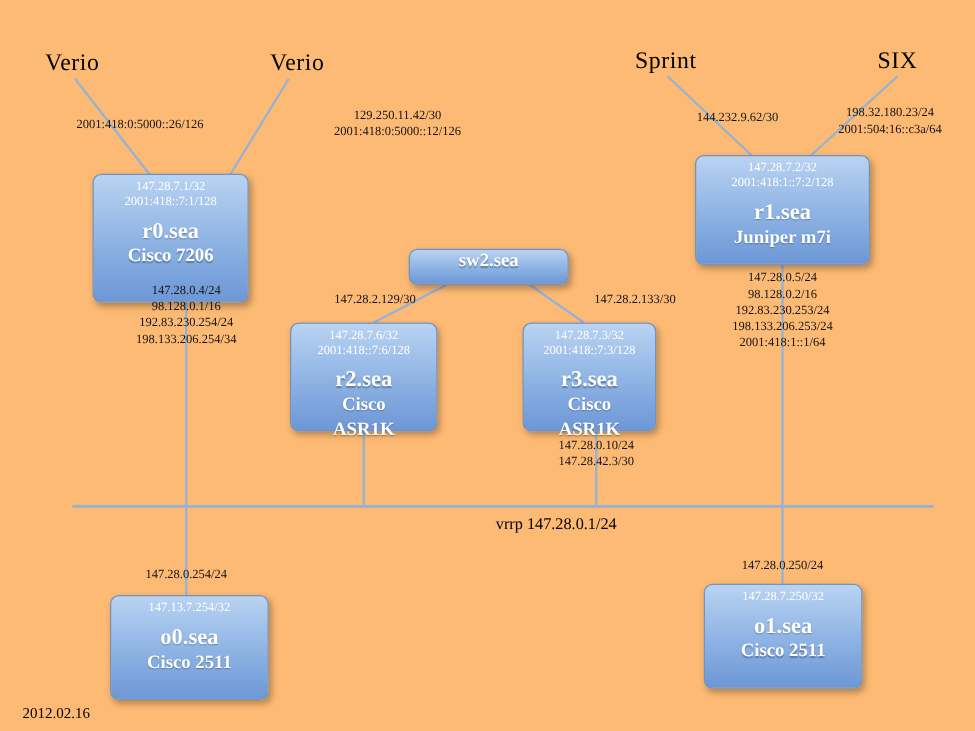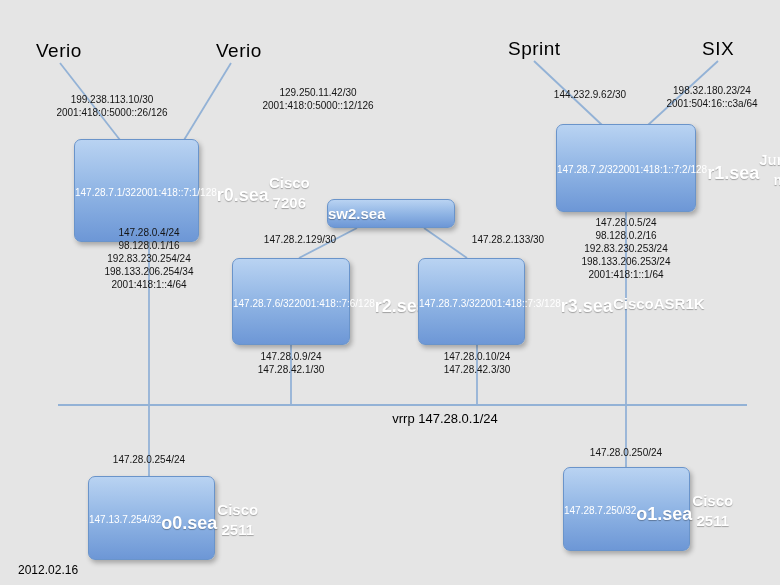--- a/index.html
+++ b/index.html
@@ -1,31 +1,31 @@
 <!DOCTYPE html>
 <html style="--line: #93b2d6; --box-border: #6a94ca; --box-top: #b9d3f2; --box-mid: #8fb4e4; --box-bottom: #6d97d6; --text-on-box: #ffffff;"><head>
 <meta charset="utf-8">
 <style>
   html,body{margin:0;padding:0;background:#fff;}
   .stage{
-    position:relative;width:780px;height:585px;background:#e5e5e5;overflow:hidden;
-    font-family:Liberation Sans, sans-serif;color:#000;
+    position:relative;width:780px;height:585px;background:#fdba74;overflow:hidden;
+    font-family:Liberation Serif, serif;color:#000;
   }
   .wires{position:absolute;left:0;top:0;pointer-events:none;}
   .wire{stroke:var(--line,#93b2d6);stroke-width:1.8;}
   .wire.bus{stroke-width:2.2;}
   .provider{position:absolute;font-size:19px;letter-spacing:.5px;color:#000;white-space:nowrap;}
   .ann{position:absolute;font-size:10px;line-height:13px;text-align:center;color:#141414;white-space:nowrap;}
   .node{
     position:absolute;border-radius:7px;
     border:1px solid var(--box-border,#6a94ca);
     background:linear-gradient(180deg,var(--box-top,#b9d3f2) 0%,var(--box-mid,#8fb4e4) 52%,var(--box-bottom,#6d97d6) 100%);
     box-shadow:2px 3px 5px rgba(0,0,0,.28);
     color:var(--text-on-box,#ffffff);text-align:center;
-    display:flex;flex-direction:row;align-items:center;justify-content:flex-start;
+    display:flex;flex-direction:column;align-items:center;justify-content:flex-start;
     box-sizing:border-box;padding-top:4px;
   }
   .node .addr{font-size:10px;line-height:12px;white-space:nowrap;}
   .node .name{font-size:18px;font-weight:bold;margin-top:5px;line-height:22px;text-shadow:0 1px 1px rgba(0,0,0,.3);}
   .node .model{font-size:15px;font-weight:bold;line-height:20px;text-shadow:0 1px 1px rgba(0,0,0,.3);}
   .node.switch{padding-top:0;}
   .node.switch .name{margin-top:0;font-size:15px;line-height:18px;}
   .buslabel{position:absolute;font-size:13px;text-align:center;color:#000;white-space:nowrap;}
   .date{position:absolute;font-size:12px;color:#000;}
 </style>
@@ -47,21 +47,20 @@
     <line class="wire" x1="477" y1="345" x2="477" y2="405"></line>
     <line class="wire bus" x1="58" y1="405" x2="747" y2="405"></line>
   </svg>
 
   <div class="provider" style="left:36px;top:40px">Verio</div>
   <div class="provider" style="left:216px;top:40px">Verio</div>
   <div class="provider" style="left:508px;top:38px">Sprint</div>
   <div class="provider" style="left:702px;top:38px">SIX</div>
 
   <div class="ann" style="left:37px;top:93px;width:150px">
-    <div>199.238.113.10/30</div>
     <div>2001:418:0:5000::26/126</div>
   </div>
   <div class="ann" style="left:243px;top:86px;width:150px">
     <div>129.250.11.42/30</div>
     <div>2001:418:0:5000::12/126</div>
   </div>
   <div class="ann" style="left:535px;top:88px;width:110px">
     <div>144.232.9.62/30</div>
   </div>
   <div class="ann" style="left:647px;top:84px;width:130px">
@@ -73,21 +72,20 @@
     <div class="addr">147.28.7.1/32</div>
     <div class="addr">2001:418::7:1/128</div>
     <div class="name">r0.sea</div>
     <div class="model">Cisco 7206</div>
   </div>
   <div class="ann" style="left:74px;top:226px;width:150px">
     <div>147.28.0.4/24</div>
     <div>98.128.0.1/16</div>
     <div>192.83.230.254/24</div>
     <div>198.133.206.254/34</div>
-    <div>2001:418:1::4/64</div>
   </div>
 
   <div class="node" style="left:556px;top:124px;width:140px;height:88px">
     <div class="addr">147.28.7.2/32</div>
     <div class="addr">2001:418:1::7:2/128</div>
     <div class="name">r1.sea</div>
     <div class="model">Juniper m7i</div>
   </div>
   <div class="ann" style="left:551px;top:216px;width:150px">
     <div>147.28.0.5/24</div>
@@ -106,24 +104,20 @@
   <div class="ann" style="left:455px;top:233px;width:106px">
     <div>147.28.2.133/30</div>
   </div>
 
   <div class="node" style="left:232px;top:258px;width:118px;height:87px">
     <div class="addr">147.28.7.6/32</div>
     <div class="addr">2001:418::7:6/128</div>
     <div class="name">r2.sea</div>
     <div class="model">Cisco</div>
     <div class="model">ASR1K</div>
-  </div>
-  <div class="ann" style="left:236px;top:350px;width:110px">
-    <div>147.28.0.9/24</div>
-    <div>147.28.42.1/30</div>
   </div>
 
   <div class="node" style="left:418px;top:258px;width:107px;height:87px">
     <div class="addr">147.28.7.3/32</div>
     <div class="addr">2001:418::7:3/128</div>
     <div class="name">r3.sea</div>
     <div class="model">Cisco</div>
     <div class="model">ASR1K</div>
   </div>
   <div class="ann" style="left:422px;top:350px;width:110px">

